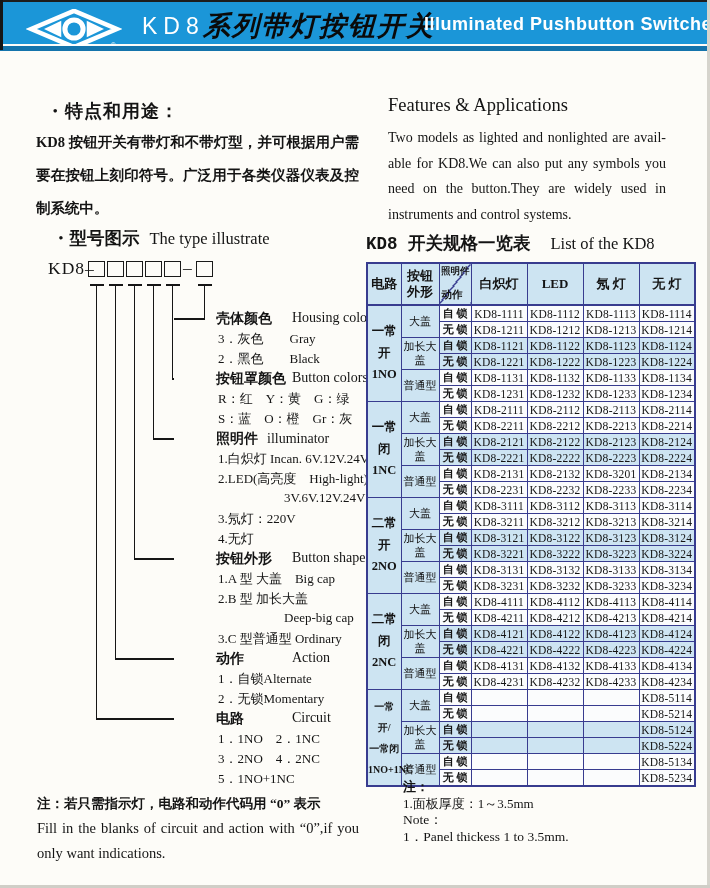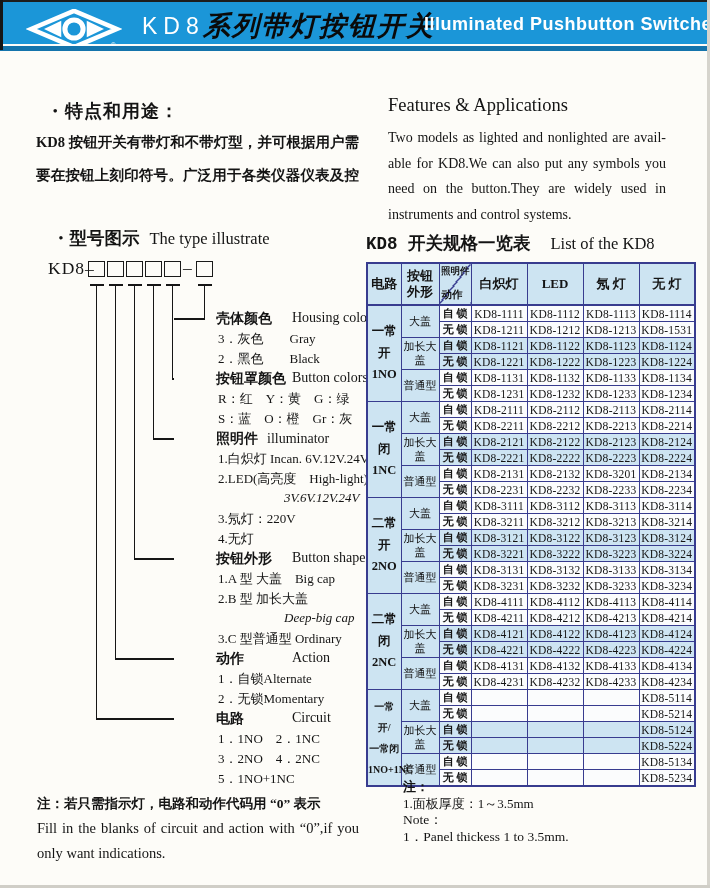--- a/index.html
+++ b/index.html
@@ -40,21 +40,21 @@
   .model-dash{left:183px;top:257px;font-size:17.5px;}
   .code-box{position:absolute;top:261px;width:17px;height:16px;border:1.8px solid #1a1a1a;
             box-sizing:border-box;background:transparent;}
   .connectors{position:absolute;left:0;top:0;pointer-events:none;}
   
   .legend{position:absolute;left:176px;width:194px;margin-left:40px;}
   .legend .ttl{position:relative;height:20px;font-size:14px;font-weight:bold;white-space:nowrap;}
   .legend .ttl .en{position:absolute;left:76px;top:0;font-weight:normal;font-size:14px;}
   .legend.inline-en .ttl .en{position:static;margin-left:9px;}
   .legend .li{height:20px;font-size:13px;white-space:nowrap;padding-left:2px;}
-  .legend .li.ind{padding-left:68px;font-style:italic;}
+  .legend .li.ind{padding-left:68px;}
   
   .note-cn{left:37px;top:795px;font-size:13.5px;font-weight:bold;white-space:nowrap;}
   .note-en{left:37px;top:816px;width:322px;font-size:14.5px;line-height:25px;}
   .notes-r{left:403px;top:779px;font-size:13px;line-height:16.5px;}
   .notes-r .en{font-size:13.5px;}
   
   .spec-wrap{left:366px;top:262px;}
   table.spec{border-collapse:collapse;table-layout:fixed;width:328px;border:2.5px solid #383c8f;
              font-family:"Liberation Serif","DejaVu Serif",serif;}
   table.spec col.c1{width:34px}table.spec col.c2{width:38px}table.spec col.c3{width:32px}
@@ -95,20 +95,21 @@
     <span class="title-cn">系列带灯按钮开关</span>
     <span class="title-en">Illuminated Pushbutton Switches</span>
   </div>
   <div class="bar-strip"></div>
   <div class="edge-left"></div>
 
   <div class="abs h-features">・特点和用途：</div>
   <div class="abs para-cn">
       <div class="ln just">KD8 按钮开关有带灯和不带灯型，并可根据用户需</div>
       <div class="ln just">要在按钮上刻印符号。广泛用于各类仪器仪表及控</div>
+      <div class="ln">制系统中。</div>
     </div>
 
   <div class="abs h-type">
     <span class="cn">・型号图示</span><span class="en">The type illustrate</span>
   </div>
 
   <span class="abs model-prefix">KD8–</span>
   <div class="code-box" style="left:88px"></div>
   <div class="code-box" style="left:107px"></div>
   <div class="code-box" style="left:126px"></div>
@@ -228,21 +229,21 @@
             <td class="c-model">KD8-1111</td>
             <td class="c-model">KD8-1112</td>
             <td class="c-model">KD8-1113</td>
             <td class="c-model">KD8-1114</td>
           </tr>
           <tr class="rw">
             <td class="c-action">无 锁</td>
             <td class="c-model">KD8-1211</td>
             <td class="c-model">KD8-1212</td>
             <td class="c-model">KD8-1213</td>
-            <td class="c-model">KD8-1531</td>
+            <td class="c-model">KD8-1214</td>
           </tr>
           <tr class="rb">
             <td rowspan="2" class="c-shape">加长大盖</td>
             <td class="c-action">自 锁</td>
             <td class="c-model">KD8-1121</td>
             <td class="c-model">KD8-1122</td>
             <td class="c-model">KD8-1123</td>
             <td class="c-model">KD8-1124</td>
           </tr>
           <tr class="rb">

